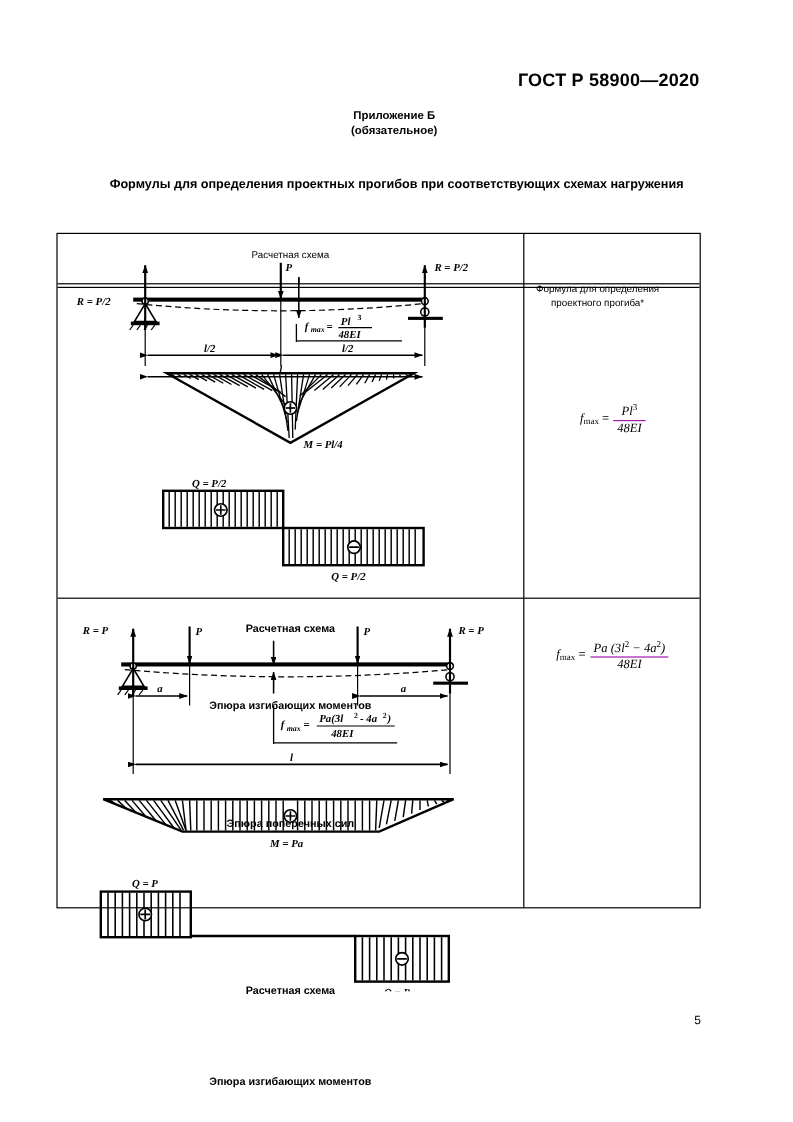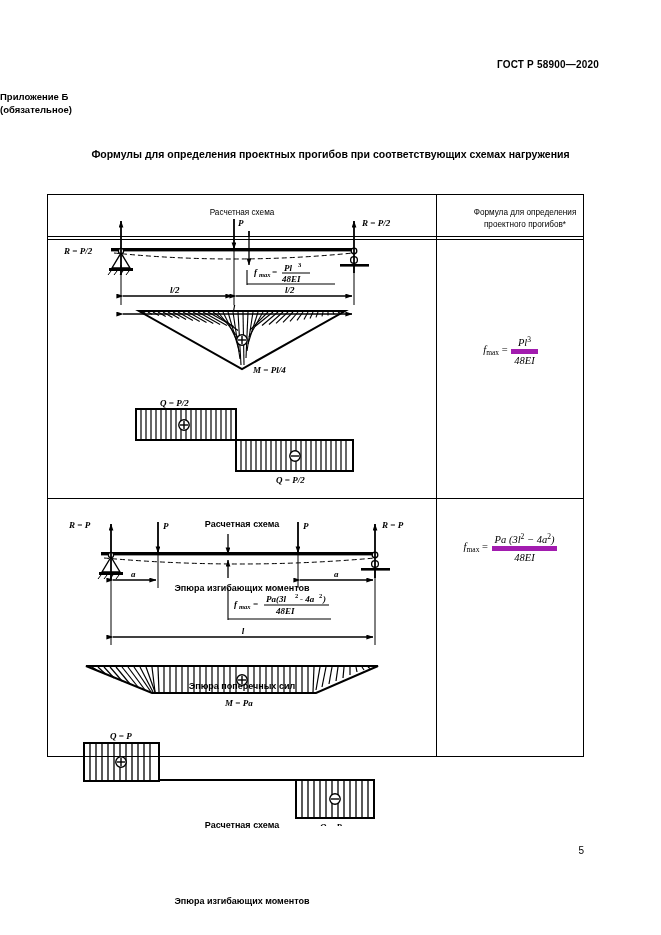--- a/index.html
+++ b/index.html
@@ -17,32 +17,32 @@
   }
   .page {
     position: absolute;
     left: 0; top: 0;
     width: 661px;
     height: 935px;
     background: #fff;
   }
   .std-header {
     position: absolute;
-    right: 62px;
+    right: 78px;
     top: 59px;
-    font-size: 10px;
+    font-size: 15px;
     font-weight: bold;
     letter-spacing: 0.2px;
     white-space: nowrap;
   }
   .annex-title {
     position: absolute;
     left: 0; right: 4px;
     top: 90px;
-    text-align: left;
+    text-align: center;
     font-size: 9.5px;
     font-weight: bold;
     line-height: 13px;
   }
   .annex-title .sub {
     font-weight: bold;
     font-size: 9.5px;
   }
   .main-title {
     position: absolute;
@@ -109,21 +109,21 @@
     background: #000;
   }
   .th {
     position: absolute;
     font-size: 8.2px;
     text-align: center;
     line-height: 12px;
     top: 12px;
   }
   .th-left { left: 0; width: 388px; }
-  .th-right { left: 403px; width: 148px; }
+  .th-right { left: 376px; width: 148px; margin-top: 28px; }
 
   
   .fcell {
     position: absolute;
     left: 389px;
     width: 148px;
     text-align: center;
     font-family: "Liberation Serif", serif;
     font-style: italic;
     font-size: 10.5px;
@@ -132,21 +132,21 @@
   .fcell-2 { top: 337px; }
   .frac {
     display: inline-block;
     vertical-align: middle;
     text-align: center;
     margin: 0 1px;
   }
   .frac .num {
     display: block;
     padding: 0 3px 1px 3px;
-    border-bottom: 5px solid #a21caf;
+    border-bottom: 1px solid #a21caf;
     white-space: nowrap;
   }
   .frac .den {
     display: block;
     padding: 1px 3px 0 3px;
     white-space: nowrap;
   }
   .sub {
     font-size: 7.5px;
     vertical-align: -2px;
@@ -209,21 +209,21 @@
 
   <div class="tbl">
     <div class="vdiv"></div>
     <div class="hhead"></div>
     <div class="hhead2"></div>
     <div class="hrow"></div>
 
     <div class="th th-left">Расчетная схема</div>
     <div class="th th-right">
       <span>Формула для определения</span><br>
-      <span>проектного прогибов*</span>
+      <span>проектного прогиба*</span>
     </div>
 
     <div class="fcell fcell-1">
       <span>f</span><span class="sub">max</span>
       <span class="rom">=</span>
       <span class="frac">
         <span class="num"><span>Pl</span><span class="sup">3</span></span>
         <span class="den">48EI</span>
       </span>
     </div>

